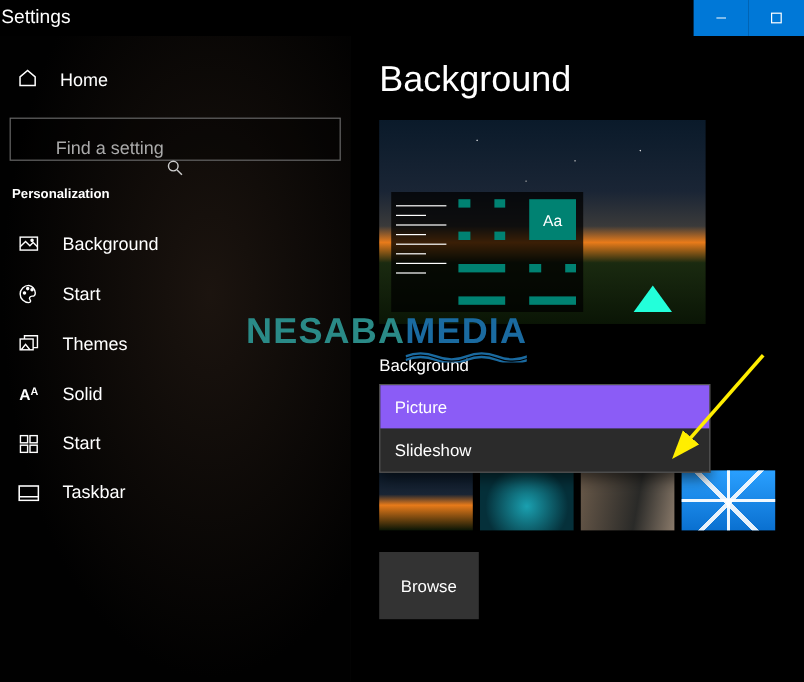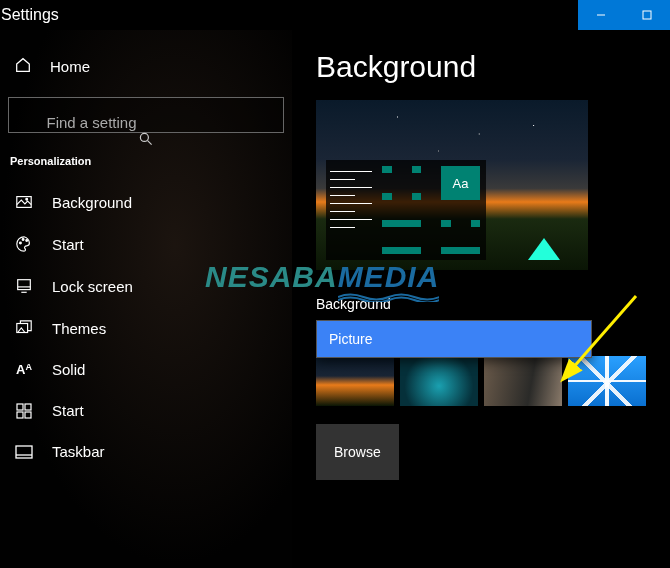--- a/index.html
+++ b/index.html
@@ -122,21 +122,21 @@
     background: #2b2b2b;
     position: relative;
     z-index: 5;
     box-shadow: 0 4px 12px rgba(0,0,0,0.6);
   }
   .dd-option {
     padding: 10px 12px;
     font-size: 14px;
   }
   .dd-option.selected {
-    background: #3b82f6;
+    background: #8b5cf6;
   }
   
   .thumbs {
     display:flex; gap:6px;
     margin-top: -2px;
     position: relative; z-index:1;
   }
   .thumb {
     width: 78px; height: 50px;
     background: #222;
@@ -161,21 +161,21 @@
     cursor: default;
   }
   
   .watermark {
     position: absolute;
     left: 205px; top: 260px;
     font-size: 30px; font-weight: 800;
     letter-spacing: 1px;
     z-index: 20;
     pointer-events: none;
-    display:flex;align-items:center;font-style:italic;
+    display:flex;align-items:center;
   }
   .watermark .wm1 { color: #2a8a87; }
   .watermark .wm2 { color: #1a6aa0; position:relative;}
   .watermark .wave {
     position:absolute; left:0; bottom:-8px; width:100%; height:10px;
   }
   
   .arrow {
     position: absolute;
     right: 26px; top: 288px;
@@ -242,30 +242,20 @@
         <svg width="18" height="18" viewBox="0 0 20 20" fill="none" stroke="#fff" stroke-width="1.3">
           <path d="M10 2 a8 8 0 1 0 0 16 c2 0 2-2 1-3s0-3 2-3 3-1 3-3a8 8 0 0 0-6-7z"></path>
           <circle cx="6" cy="9" r="1" fill="#fff"></circle>
             <circle cx="9" cy="5" r="1" fill="#fff"></circle>
             <circle cx="13" cy="6" r="1" fill="#fff"></circle>
         </svg>
       </span>
       <span>Start</span>
     </div>
 
-    <div class="nav-item">
-      <span class="ico">
-        <svg width="18" height="18" viewBox="0 0 20 20" fill="none" stroke="#fff" stroke-width="1.3">
-          <rect x="3" y="3" width="14" height="11"></rect>
-            <line x1="3" y1="11" x2="17" y2="11"></line>
-            <line x1="7" y1="17" x2="13" y2="17"></line>
-        </svg>
-      </span>
-      <span>Lock screen</span>
-    </div>
 
     <div class="nav-item">
       <span class="ico">
         <svg width="18" height="18" viewBox="0 0 20 20" fill="none" stroke="#fff" stroke-width="1.3">
           <rect x="2" y="5" width="12" height="10"></rect>
             <path d="M6 5 V2 H18 V13 H14"></path>
             <path d="M3 15 l4-5 4 5"></path>
         </svg>
       </span>
       <span>Themes</span>
@@ -328,20 +318,21 @@
           <div class="tile wide"></div>
             <div class="tile wide"></div>
         </div>
       </div>
     </div>
 
     <div class="field-label">Background</div>
 
     <div class="dropdown">
       <div class="dd-option selected">Picture</div>
+      <div class="dd-option">Slideshow</div>
     </div>
 
     <div class="thumbs">
       <div class="thumb t1"></div>
       <div class="thumb t2"></div>
       <div class="thumb t3"></div>
       <div class="thumb t4"></div>
     </div>
 
     <button class="browse-btn">Browse</button>

